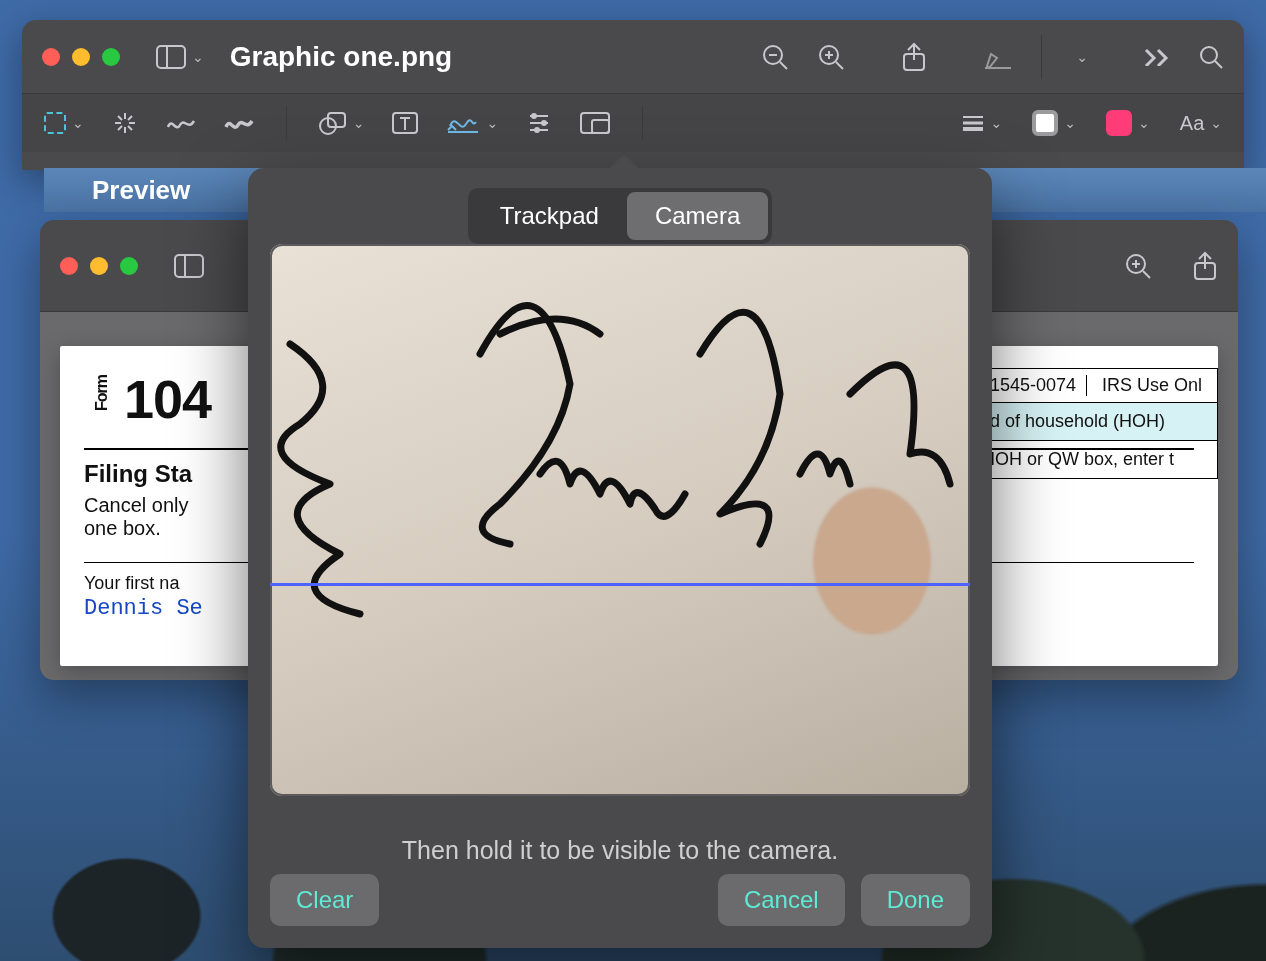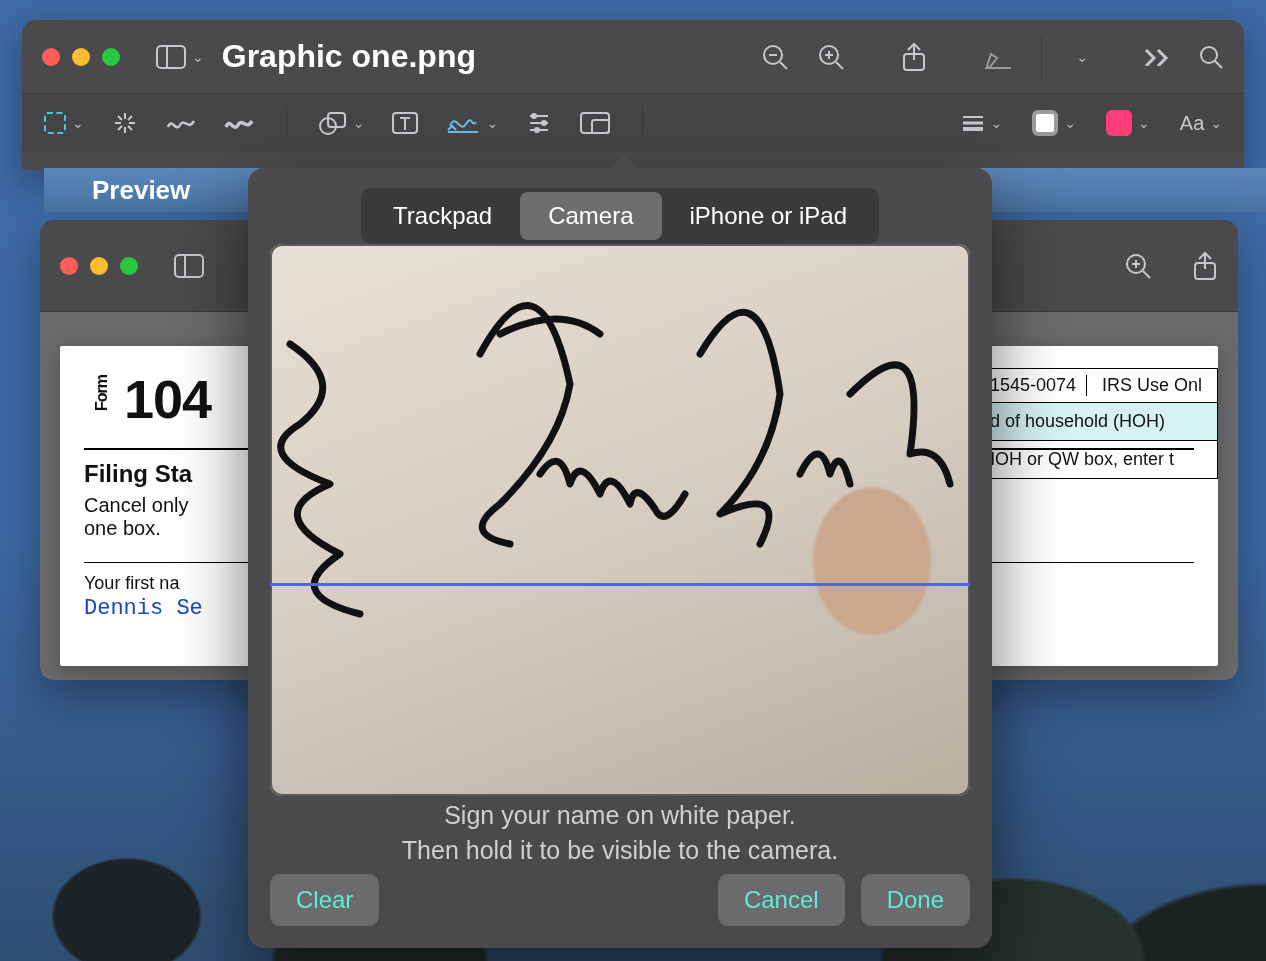--- a/index.html
+++ b/index.html
@@ -24,21 +24,21 @@
     background:#4a4a4c; border-radius:14px 14px 0 0; box-shadow:0 12px 36px rgba(0,0,0,.35);
     color:#e6e6e8;
   }
   .titlebar {
     height:74px; display:flex; align-items:center; padding:0 20px; gap:18px;
     border-bottom:1px solid #3a3a3c;
   }
   .traffic { display:flex; gap:12px; margin-right:18px;}
   .dot { width:18px; height:18px; border-radius:50%; }
   .dot.red{background:#ff5f57;} .dot.yellow{background:#febc2e;} .dot.green{background:#28c840;}
-  .title { font-size:32px; font-weight:700; color:#fff; }
+  .title { font-size:28px; font-weight:700; color:#fff; margin-left:8px; }
   .icon-btn { color:#c8c8cc; display:inline-flex; align-items:center; justify-content:center; }
   .tb-right { margin-left:auto; display:flex; gap:56px; align-items:center; }
   .tb-right .grp { display:flex; gap:28px; align-items:center;}
   .divider-v { width:1px; height:44px; background:#3a3a3c; }
 
   .markup-bar {
     height:58px; display:flex; align-items:center; gap:28px; padding:0 22px;
     background:#454547;
   }
   .mb-sep { width:1px; height:34px; background:#3a3a3c; margin:0 4px;}
@@ -349,41 +349,40 @@
     </div>
   </div>
 </div>
 
 <div class="modal">
   <div class="pointer"></div>
 
   <div class="segmented">
     <div class="seg">Trackpad</div>
     <div class="seg active">Camera</div>
-    <div class="seg">iPhone or iPad</div>
   </div>
 
   <div class="cam-view">
     <svg class="signature-ink" viewBox="0 0 700 520" preserveAspectRatio="none">
       <g fill="none" stroke="#111" stroke-width="7" stroke-linecap="round" stroke-linejoin="round">
         <path d="M20 100 q60 40 10 80 q-50 30 30 60 q-70 30 10 70 q-60 40 20 60"></path>
         <path d="M210 110 q60 -110 90 30 q-10 60 -70 120 q-40 30 10 40"></path>
         <path d="M230 90 q60 -30 100 0"></path>
         <path d="M270 230 q20 -30 30 10 q10 -30 30 10 q10 -30 30 10 q5 -25 25 5 q10 20 30 -15"></path>
         <path d="M430 110 q60 -100 80 40 q-10 70 -60 120 q70 -30 40 30"></path>
         <path d="M530 230 q20 -40 30 0 q10 -30 20 10"></path>
         <path d="M580 150 q80 -80 60 60 q30 -10 40 30"></path>
       </g>
     </svg>
     <div class="hand"></div>
     <div class="baseline"></div>
   </div>
 
   <div class="instructions">
-    <span>Sign your name on white paper.</span><br>
+    <br>
     <span>Then hold it to be visible to the camera.</span>
   </div>
 
   <div class="modal-buttons">
     <button class="btn">Clear</button>
     <div class="spacer"></div>
     <button class="btn">Cancel</button>
     <button class="btn">Done</button>
   </div>
 </div>

